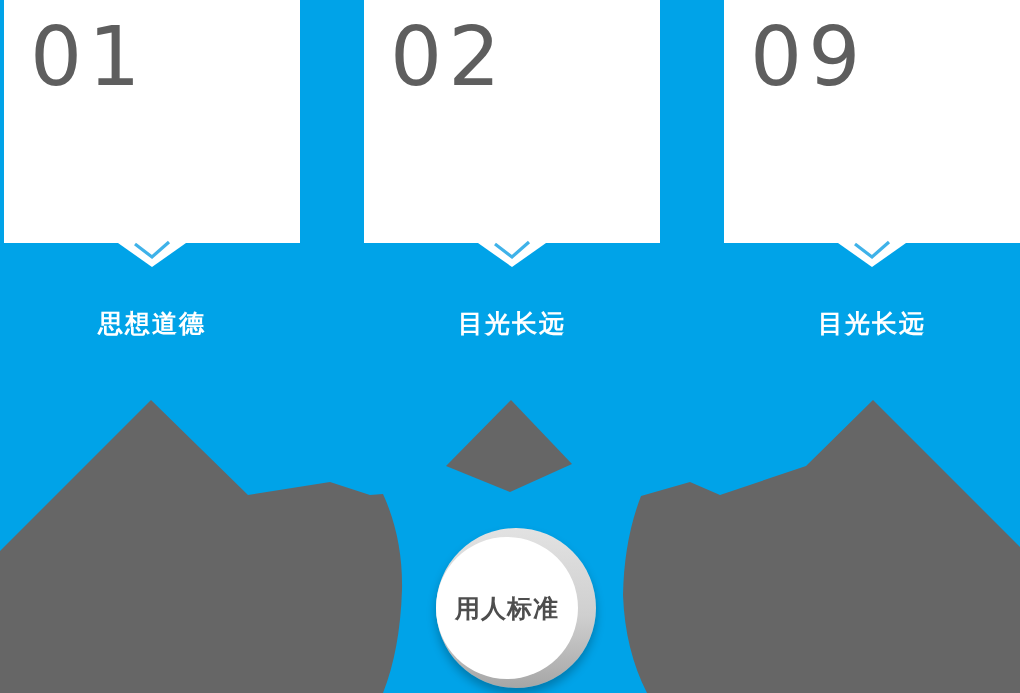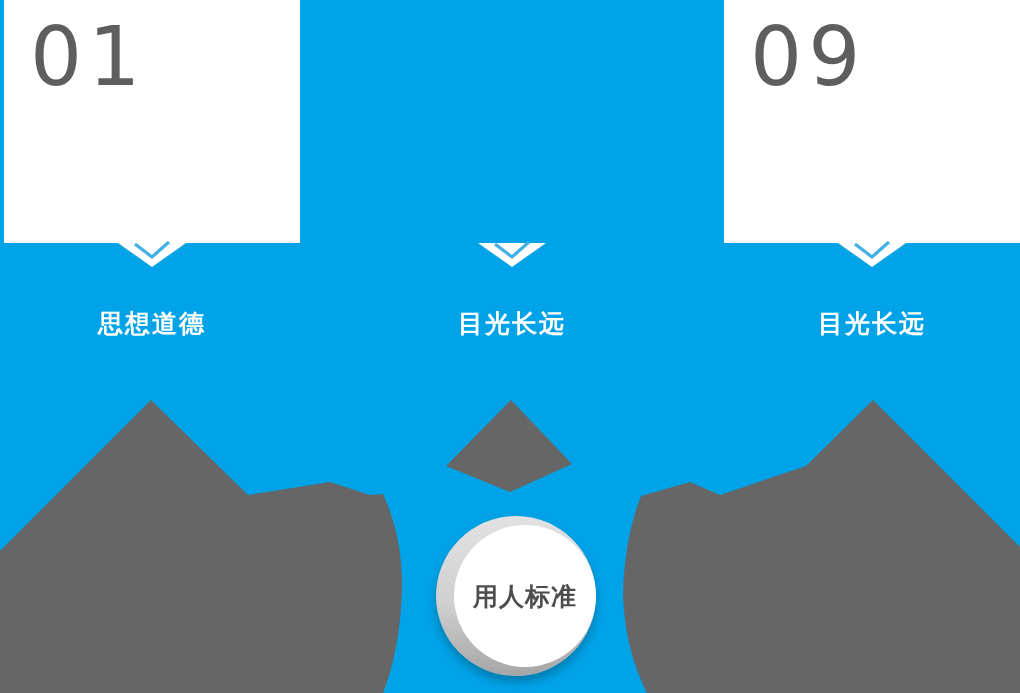--- a/index.html
+++ b/index.html
@@ -19,24 +19,24 @@
     border-left:34px solid transparent;border-right:34px solid transparent;
     border-top:24px solid #ffffff;
   }
   .chevron{position:absolute;top:240px;width:40px;height:22px;}
   .card-label{
     position:absolute;top:307px;width:296px;text-align:center;
     color:#ffffff;font-size:25px;font-weight:bold;letter-spacing:2px;
   }
   .silhouette{position:absolute;left:0;top:0;width:1020px;height:693px;}
   .circle-ring{
-    position:absolute;left:436px;top:516px;width:160px;height:160px;border-radius:50%;
+    position:absolute;left:436px;top:528px;width:160px;height:160px;border-radius:50%;
     background:linear-gradient(180deg,#e2e2e2 0%,#cfcfcf 55%,#a6a6a6 100%);
     box-shadow:0 6px 10px rgba(0,0,0,0.25);
-    display:flex;align-items:center;justify-content:flex-end;
+    display:flex;align-items:center;justify-content:flex-start;
   }
   .circle-inner{
     width:142px;height:142px;border-radius:50%;background:#ffffff;
     display:flex;align-items:center;justify-content:center;
     font-size:25px;font-weight:600;color:#4d4d4d;letter-spacing:1px;
   }
 </style>
 </head>
 <body>
 
@@ -45,20 +45,23 @@
   <svg class="silhouette" viewBox="0 0 1020 693" xmlns="http://www.w3.org/2000/svg">
     <path fill="#666666" d="M 0,551 L 151,400 L 248,495 L 330,482 L 370,495 L 383,494
          Q 403,538 402,590 Q 400,650 383,693 L 0,693 Z"></path>
     <path fill="#666666" d="M 511,400 L 572,464 L 510,492 L 446,466 Z"></path>
     <path fill="#666666" d="M 641,496 L 690,482 L 720,495 L 806,466 L 873,400 L 1020,547
          L 1020,693 L 647,693 Q 625,650 623,595 Q 624,540 641,496 Z"></path>
   </svg>
 
   <div class="card" style="left:4px">
     <div class="card-number">01</div>
+  </div>
+  <div class="card" style="left:364px">
+    <div class="card-number">02</div>
   </div>
   <div class="card" style="left:724px">
     <div class="card-number">09</div>
   </div>
 
   <div class="pointer" style="left:118px"></div>
   <div class="pointer" style="left:478px"></div>
   <div class="pointer" style="left:838px"></div>
 
   <svg class="chevron" style="left:132px" viewBox="0 0 40 22">

